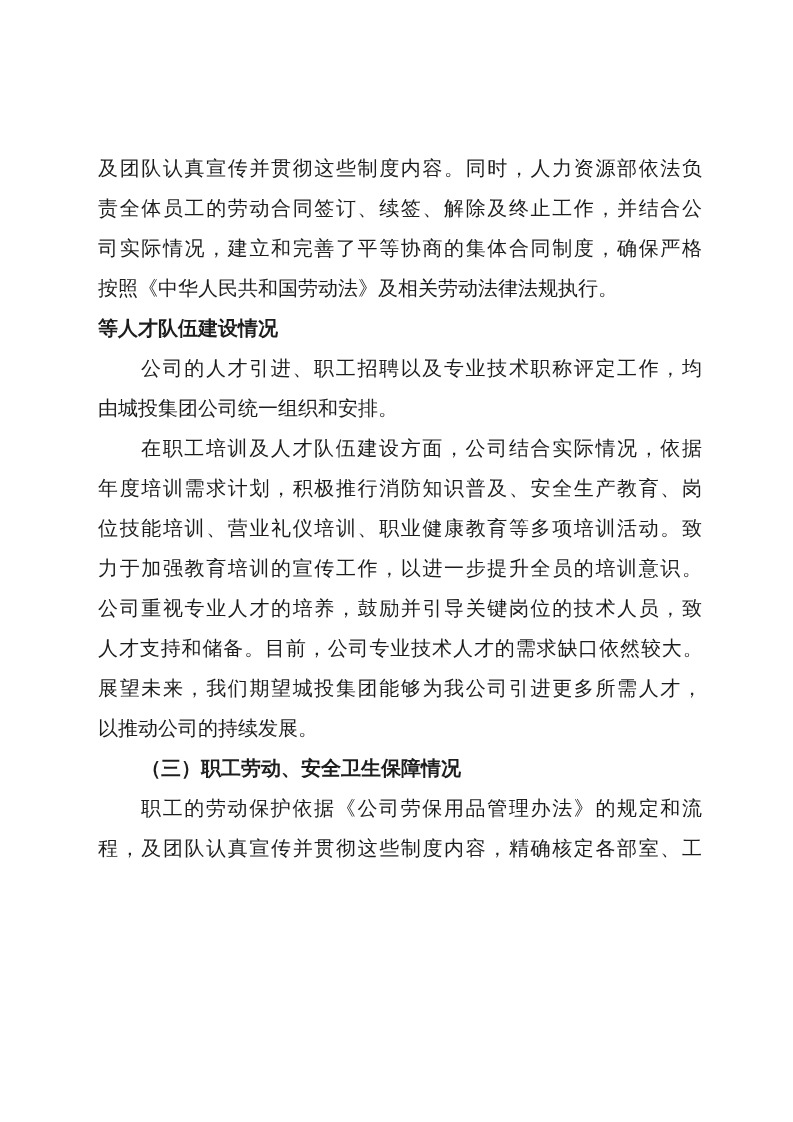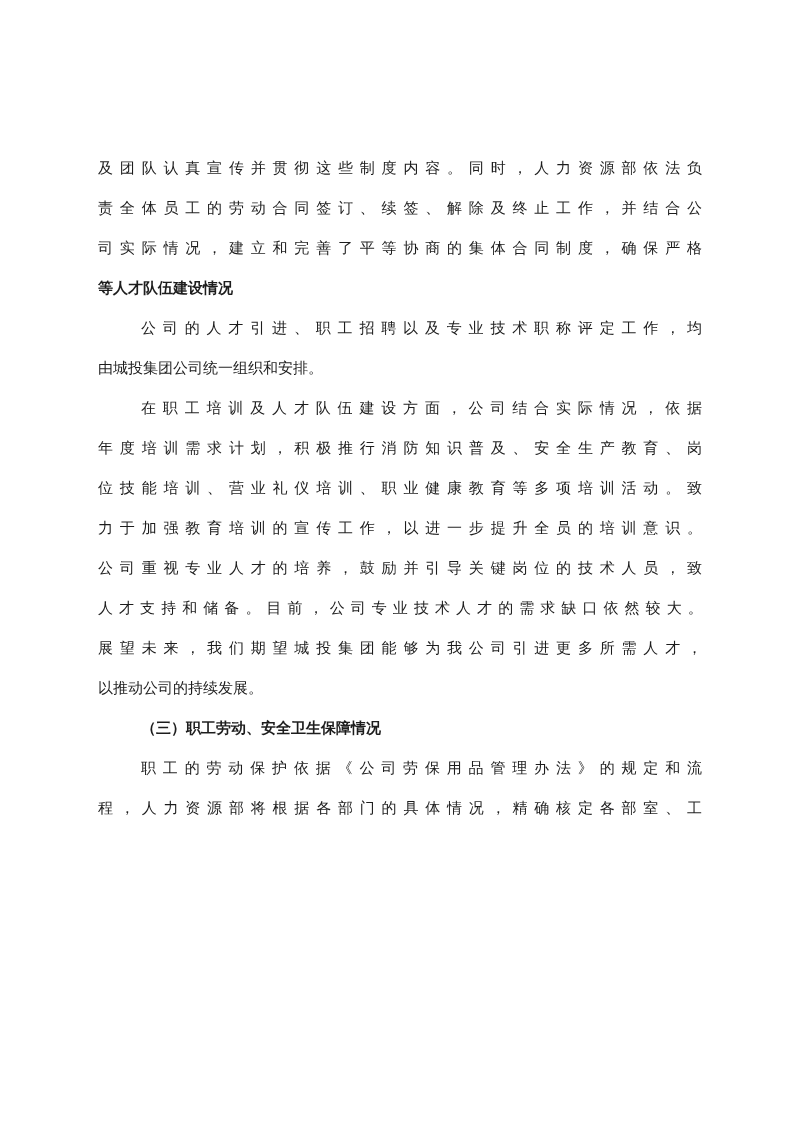--- a/index.html
+++ b/index.html
@@ -21,21 +21,21 @@
     top: 148px;
     width: 604px;
   }
   .para {
     margin: 0;
     padding: 0;
   }
   .line {
     height: 40px;
     line-height: 40px;
-    font-size: 15px;
+    font-size: 20px;
     color: #1d1d1d;
     text-align: justify;
     text-align-last: justify;
     text-justify: inter-character;
     overflow: hidden;
     white-space: nowrap;
   }
   .indent {
     text-indent: 43px;
   }
@@ -52,20 +52,21 @@
 </head>
 <body>
 
 <div class="page">
   <div class="text-block">
 
     <div class="para">
       <div class="line">及团队认真宣传并贯彻这些制度内容。同时，人力资源部依法负</div>
       <div class="line">责全体员工的劳动合同签订、续签、解除及终止工作，并结合公</div>
       <div class="line">司实际情况，建立和完善了平等协商的集体合同制度，确保严格</div>
+      <div class="line para-end">按照《中华人民共和国劳动法》及相关劳动法律法规执行。</div>
     </div>
 
     <div class="para">
       <div class="line heading para-end">等人才队伍建设情况</div>
     </div>
 
     <div class="para">
       <div class="line indent">公司的人才引进、职工招聘以及专业技术职称评定工作，均</div>
       <div class="line para-end">由城投集团公司统一组织和安排。</div>
     </div>
@@ -80,17 +81,17 @@
       <div class="line">展望未来，我们期望城投集团能够为我公司引进更多所需人才，</div>
       <div class="line para-end">以推动公司的持续发展。</div>
     </div>
 
     <div class="para">
       <div class="line heading indent para-end">（三）职工劳动、安全卫生保障情况</div>
     </div>
 
     <div class="para">
       <div class="line indent">职工的劳动保护依据《公司劳保用品管理办法》的规定和流</div>
-      <div class="line">程，人力资源部将根据各部门的具体情况，精确核定各部室、工</div>
+      <div class="line">程，及团队认真宣传并贯彻这些制度内容，精确核定各部室、工</div>
     </div>
 
   </div>
 </div>
 
 </body></html>

